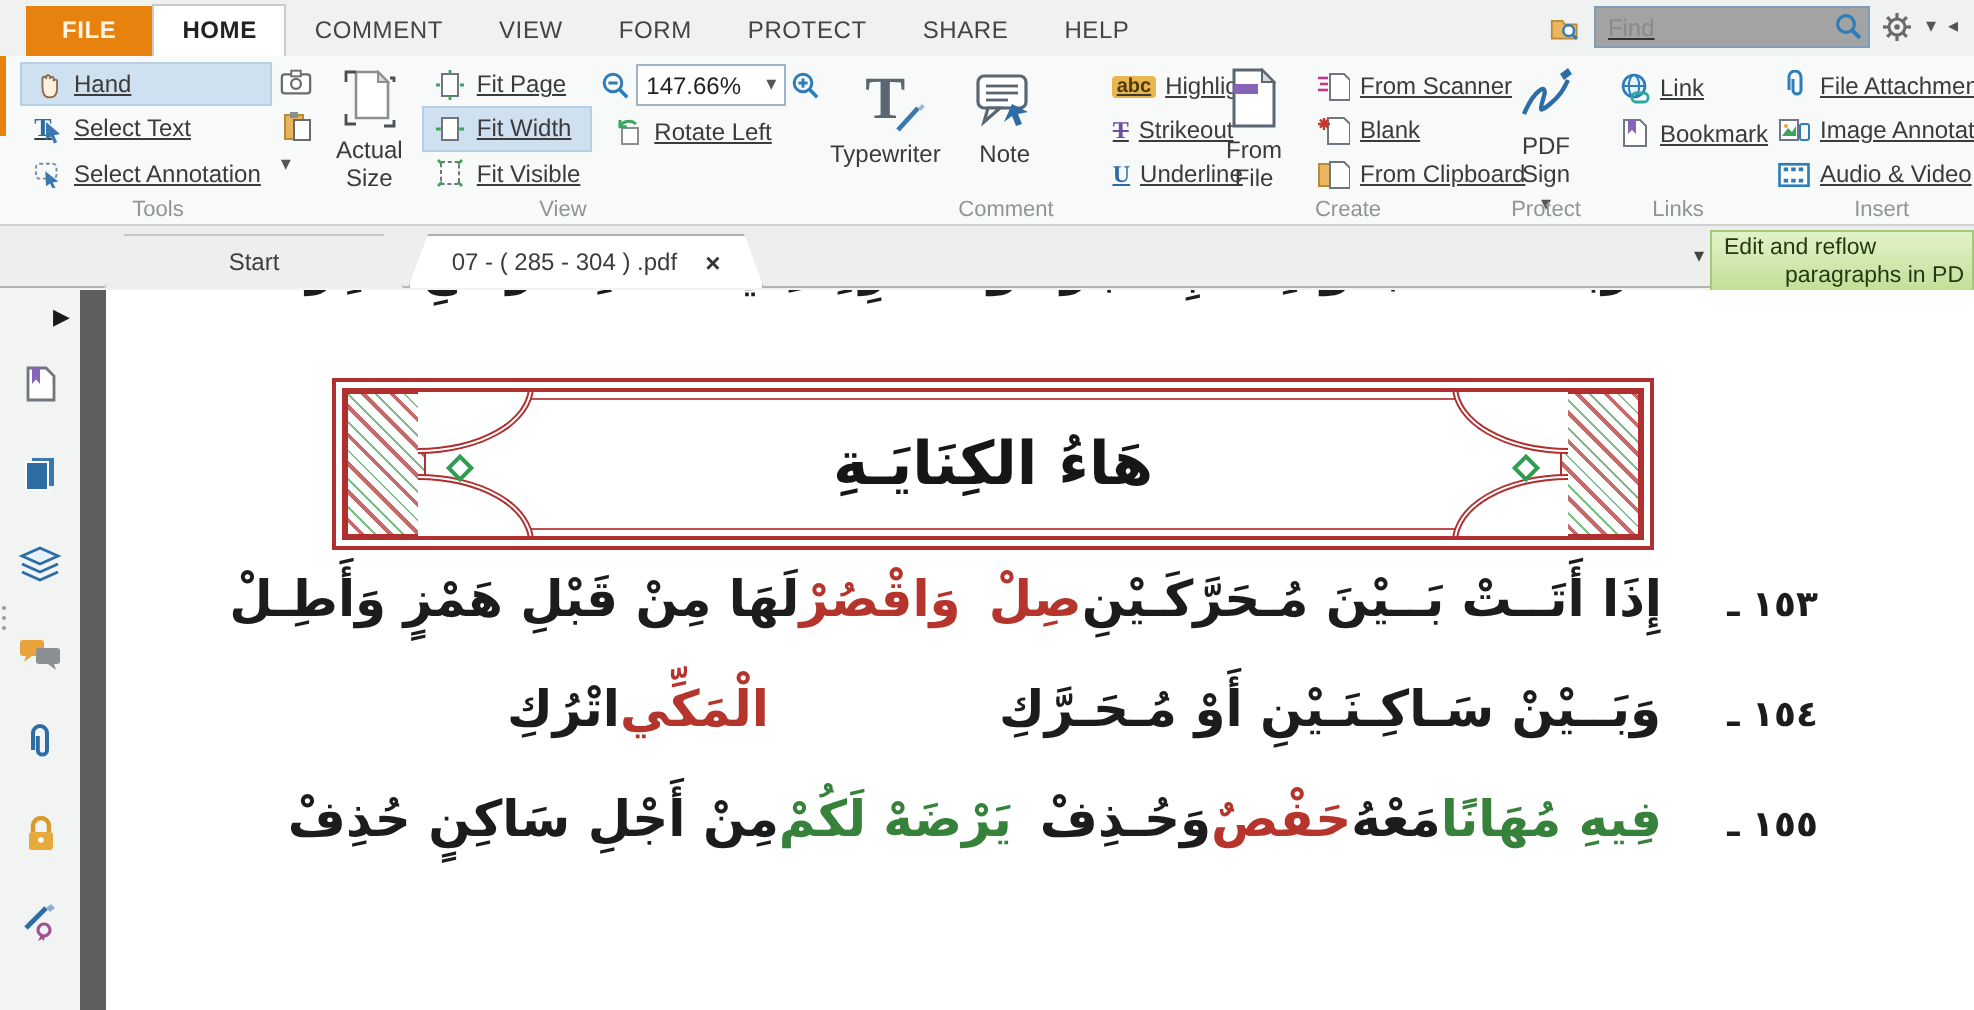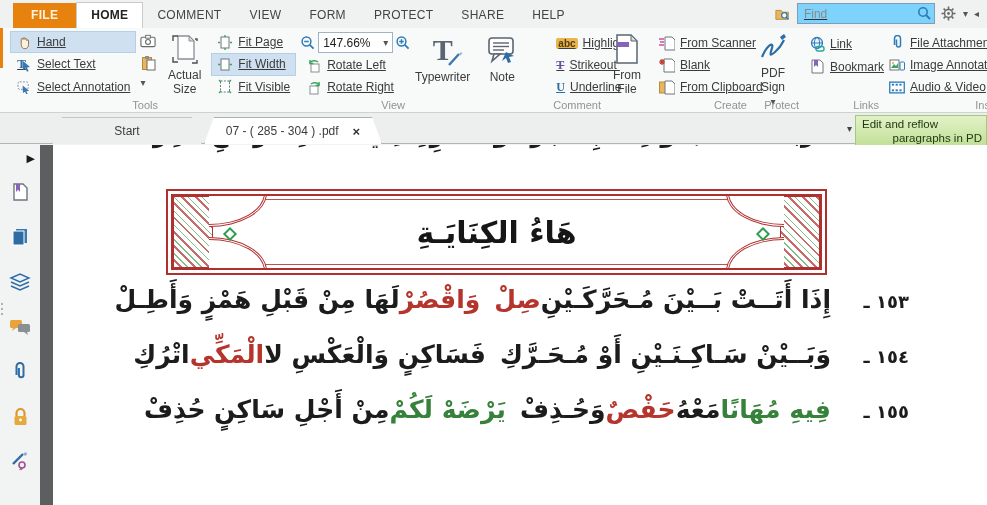--- a/index.html
+++ b/index.html
@@ -8,31 +8,31 @@
        font-family:"Liberation Sans","DejaVu Sans",sans-serif;color:#3b3b3b;font-size:12px;}
 
   
   .tabbar{position:relative;height:28px;background:#f0f1f1;display:flex;align-items:flex-end;}
   .rtab{padding:5px 14px 6px;cursor:default;color:#444;letter-spacing:.3px;}
   .rtab.file{background:#e8820e;color:#fdf3df;margin-left:13px;padding:5px 18px 6px;font-weight:bold;}
   .rtab.active{background:#fff;border:1px solid #c9cbcb;border-bottom:none;color:#222;font-weight:bold;}
   .findzone{position:absolute;right:8px;top:3px;display:flex;align-items:center;gap:6px;}
   .findbox{position:relative;width:138px;height:21px;}
   .findbox input{width:100%;height:100%;border:1px solid #7f9db9;padding:2px 22px 2px 6px;font-size:12px;
-                 font-family:"Liberation Sans",sans-serif;color:#333;background:#7dd3fc;text-decoration:underline;}
+                 font-family:"Liberation Sans",sans-serif;color:#333;background:#a3a3a3;text-decoration:underline;}
   .findbox input::placeholder{color:#8a8a8a;}
   .findmag{position:absolute;right:3px;top:3px;}
   .glyph{color:#555;font-size:10px;}
 
   
   .ribbon{position:relative;height:85px;background:#f8f9f9;border-bottom:1px solid #d0d1d1;display:flex;}
   .accent{position:absolute;left:0;top:0;width:3px;height:40px;background:#e8820e;}
   .group{position:relative;padding:3px 4px 14px;display:flex;gap:4px;}
   .gsep{width:1px;background:#e0e1e1;margin:3px 0;}
-  .glabel{position:absolute;bottom:1px;left:0;right:0;text-align:right;color:#8f9496;font-size:11px;}
+  .glabel{position:absolute;bottom:1px;left:0;right:0;text-align:center;color:#8f9496;font-size:11px;}
   .col{display:flex;flex-direction:column;}
   .sitem{display:flex;align-items:center;gap:5px;height:23px;padding:0 5px;white-space:nowrap;border:1px solid transparent;text-decoration:underline;}
   .sitem.sel{background:#cfe0f1;border-color:#b5cfe7;}
   .bitem{display:flex;flex-direction:column;align-items:center;justify-content:flex-start;
          padding:2px 6px;text-align:center;line-height:1.15;gap:2px;}
   .bitem .blab{margin-top:2px;}
   .ico{display:inline-flex;width:16px;height:16px;flex:none;align-items:center;justify-content:center;}
   .bico{width:32px;height:34px;display:flex;align-items:center;justify-content:center;}
   .zoombox{display:flex;align-items:center;border:1px solid #9fb4c7;background:#fff;height:21px;
            padding:0 4px;gap:8px;margin:1px 2px;}
@@ -280,30 +280,20 @@
         <div class="sitem">
           <span class="ico">
             <svg width="15" height="15" viewBox="0 0 15 15">
                 <rect x="4" y="6" width="8" height="8" fill="#fff" stroke="#8a8f94"></rect>
                 <path d="M11 4a5 4.4 0 0 0-8 1" fill="none" stroke="#3aa65a" stroke-width="1.5"></path>
                 <path d="M3 2v3.4h3.4" fill="none" stroke="#3aa65a" stroke-width="1.5"></path>
               </svg>
           </span>
           <span>Rotate Left</span>
         </div>
-        <div class="sitem">
-          <span class="ico">
-            <svg width="15" height="15" viewBox="0 0 15 15">
-                <rect x="3" y="6" width="8" height="8" fill="#fff" stroke="#8a8f94"></rect>
-                <path d="M4 4a5 4.4 0 0 1 8 1" fill="none" stroke="#3aa65a" stroke-width="1.5"></path>
-                <path d="M12 2v3.4H8.6" fill="none" stroke="#3aa65a" stroke-width="1.5"></path>
-              </svg>
-          </span>
-          <span>Rotate Right</span>
-        </div>
       </div>
       <div class="glabel">View</div>
     </div>
     <div class="gsep"></div>
 
     <div class="group" style="width:196px;">
       <div class="bitem">
         <span class="bico" style="position:relative;">
           <span class="letterT" style="font-size:30px;line-height:30px;">T</span>
           <svg width="16" height="16" viewBox="0 0 16 16" style="position:absolute;right:-4px;bottom:0;">
@@ -610,21 +600,20 @@
             <span class="seg-r">وَاقْصُرْ </span>
             <span class="seg-k">لَهَا مِنْ قَبْلِ هَمْزٍ وَأَطِـلْ</span>
           </span>
       </div>
       <div class="verse-row">
         <span class="vnum">١٥٤ ـ</span>
         <span class="hem hem-r">
             <span class="seg-k">وَبَــيْنْ سَـاكِـنَـيْنِ أَوْ مُـحَـرَّكِ</span>
           </span>
         <span class="hem hem-l">
-            <span class="seg-k">فَسَاكِنٍ وَالْعَكْسِ لا </span>
             <span class="seg-r">الْمَكِّي </span>
             <span class="seg-k">اتْرُكِ</span>
           </span>
       </div>
       <div class="verse-row">
         <span class="vnum">١٥٥ ـ</span>
         <span class="hem hem-r">
             <span class="seg-g">فِيهِ مُهَانًا </span>
             <span class="seg-k">مَعْهُ </span>
             <span class="seg-r">حَفْصٌ </span>

